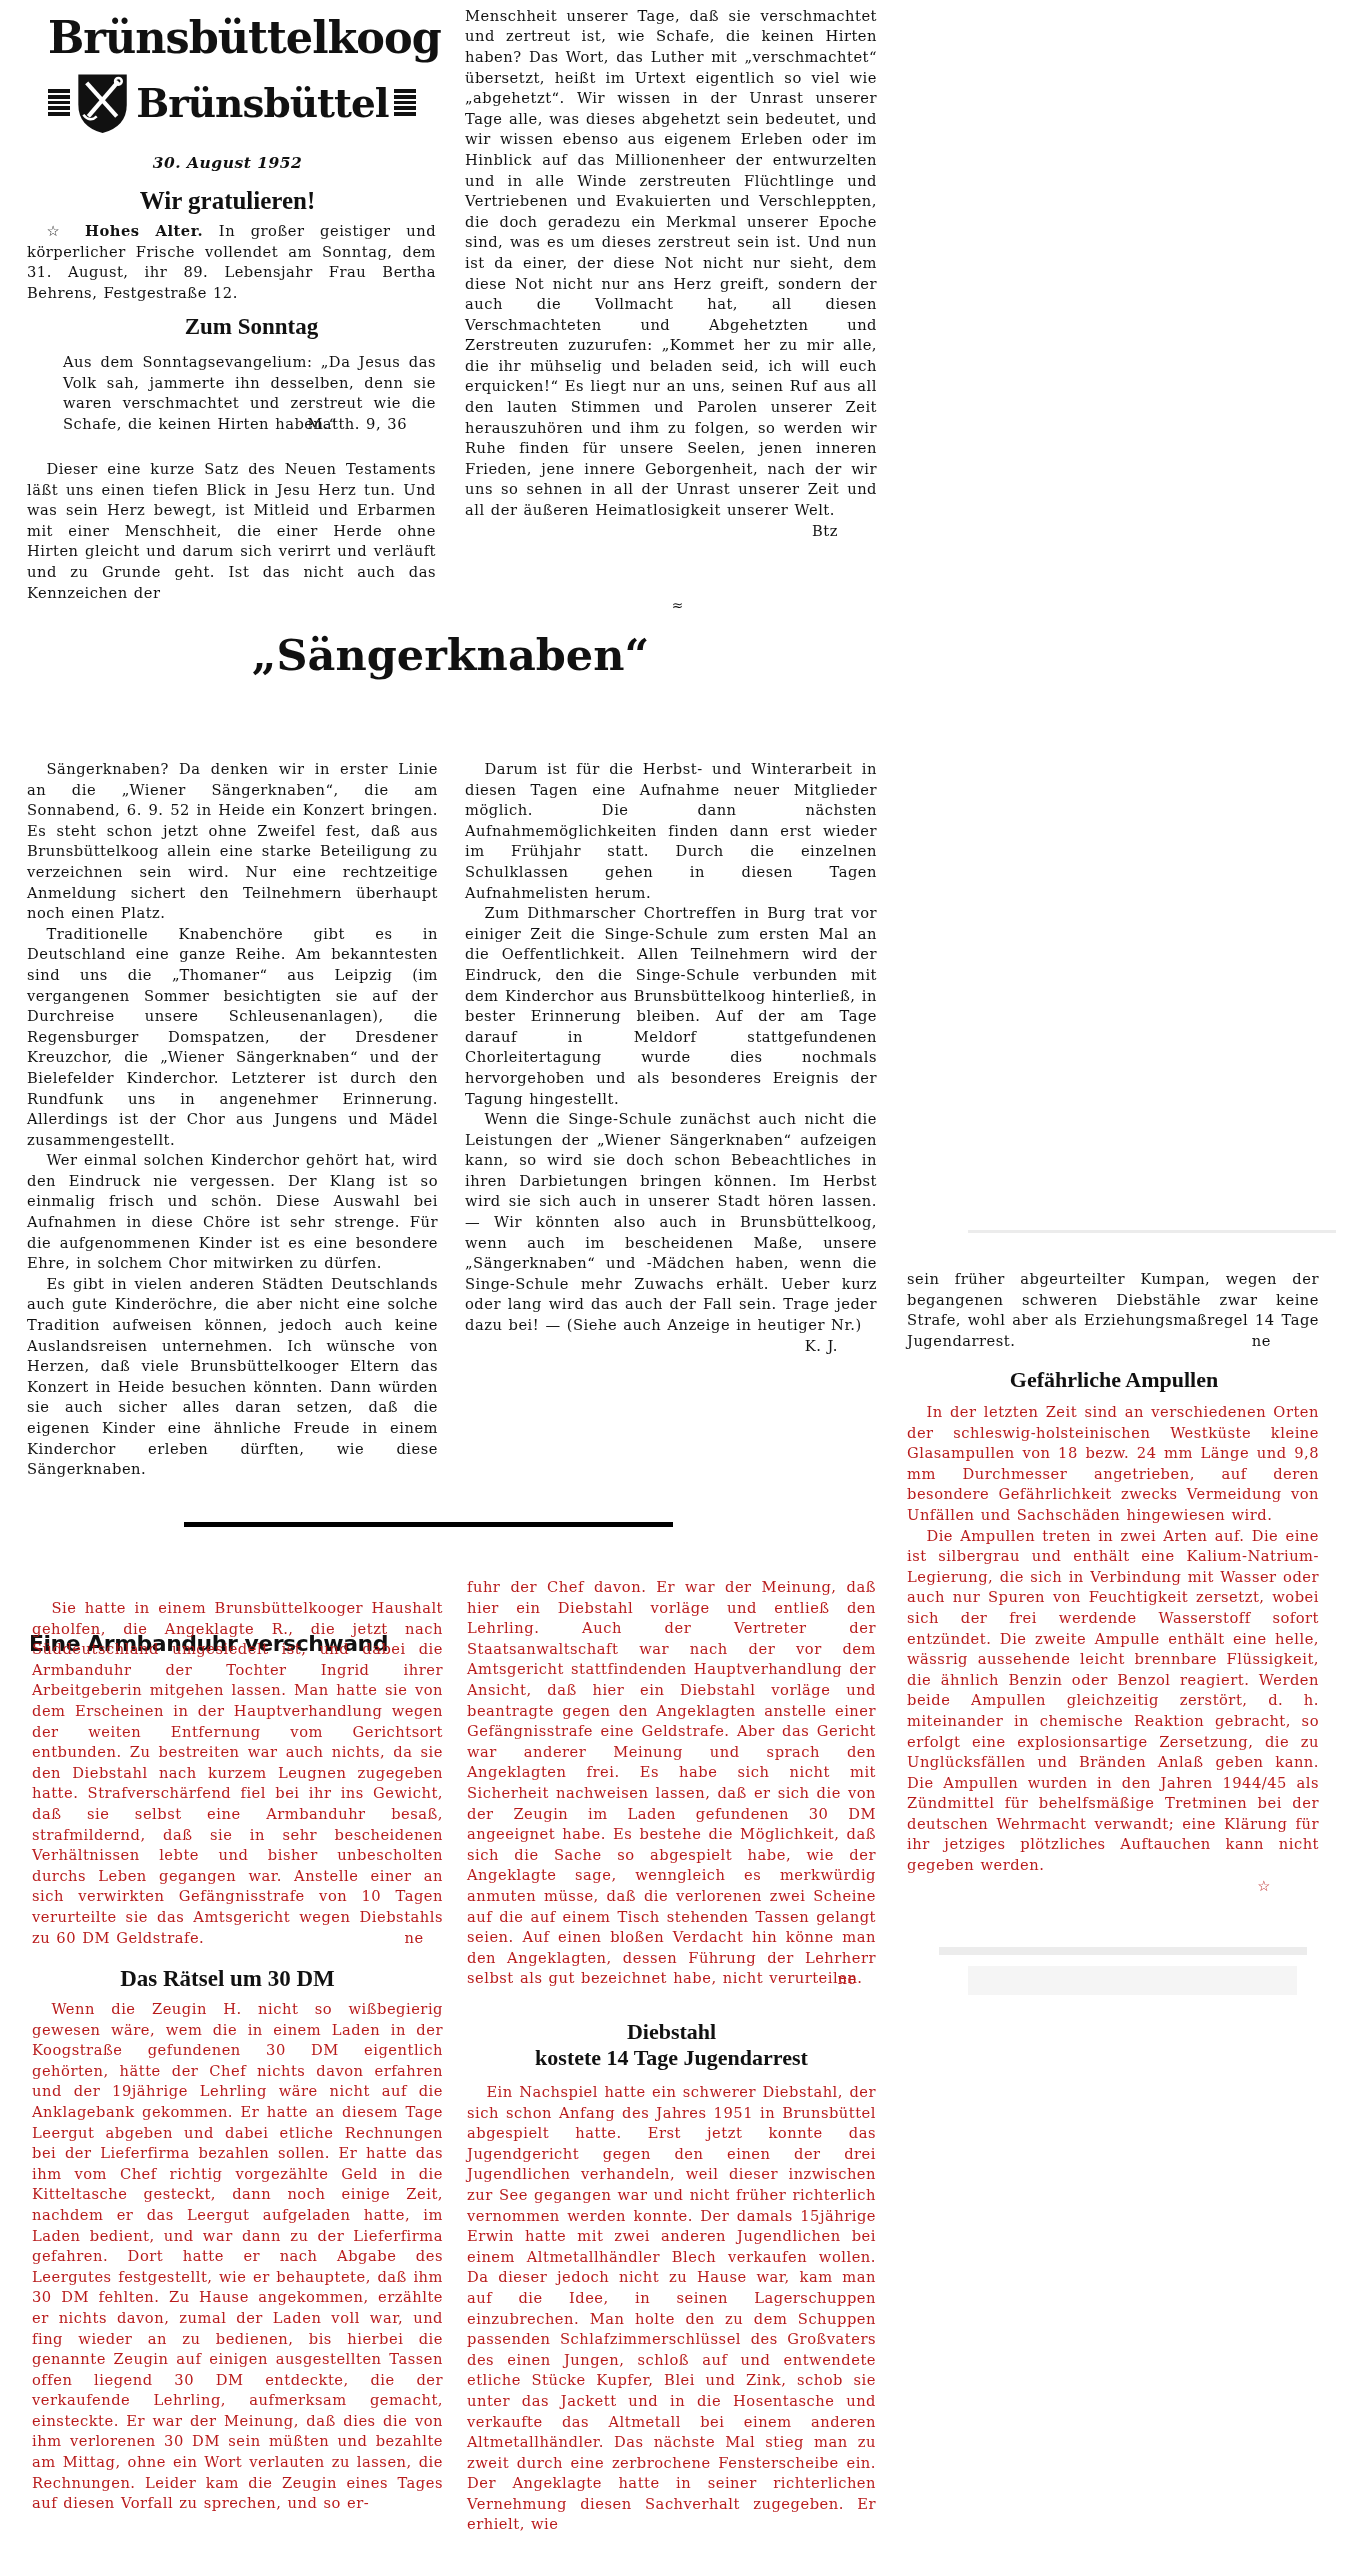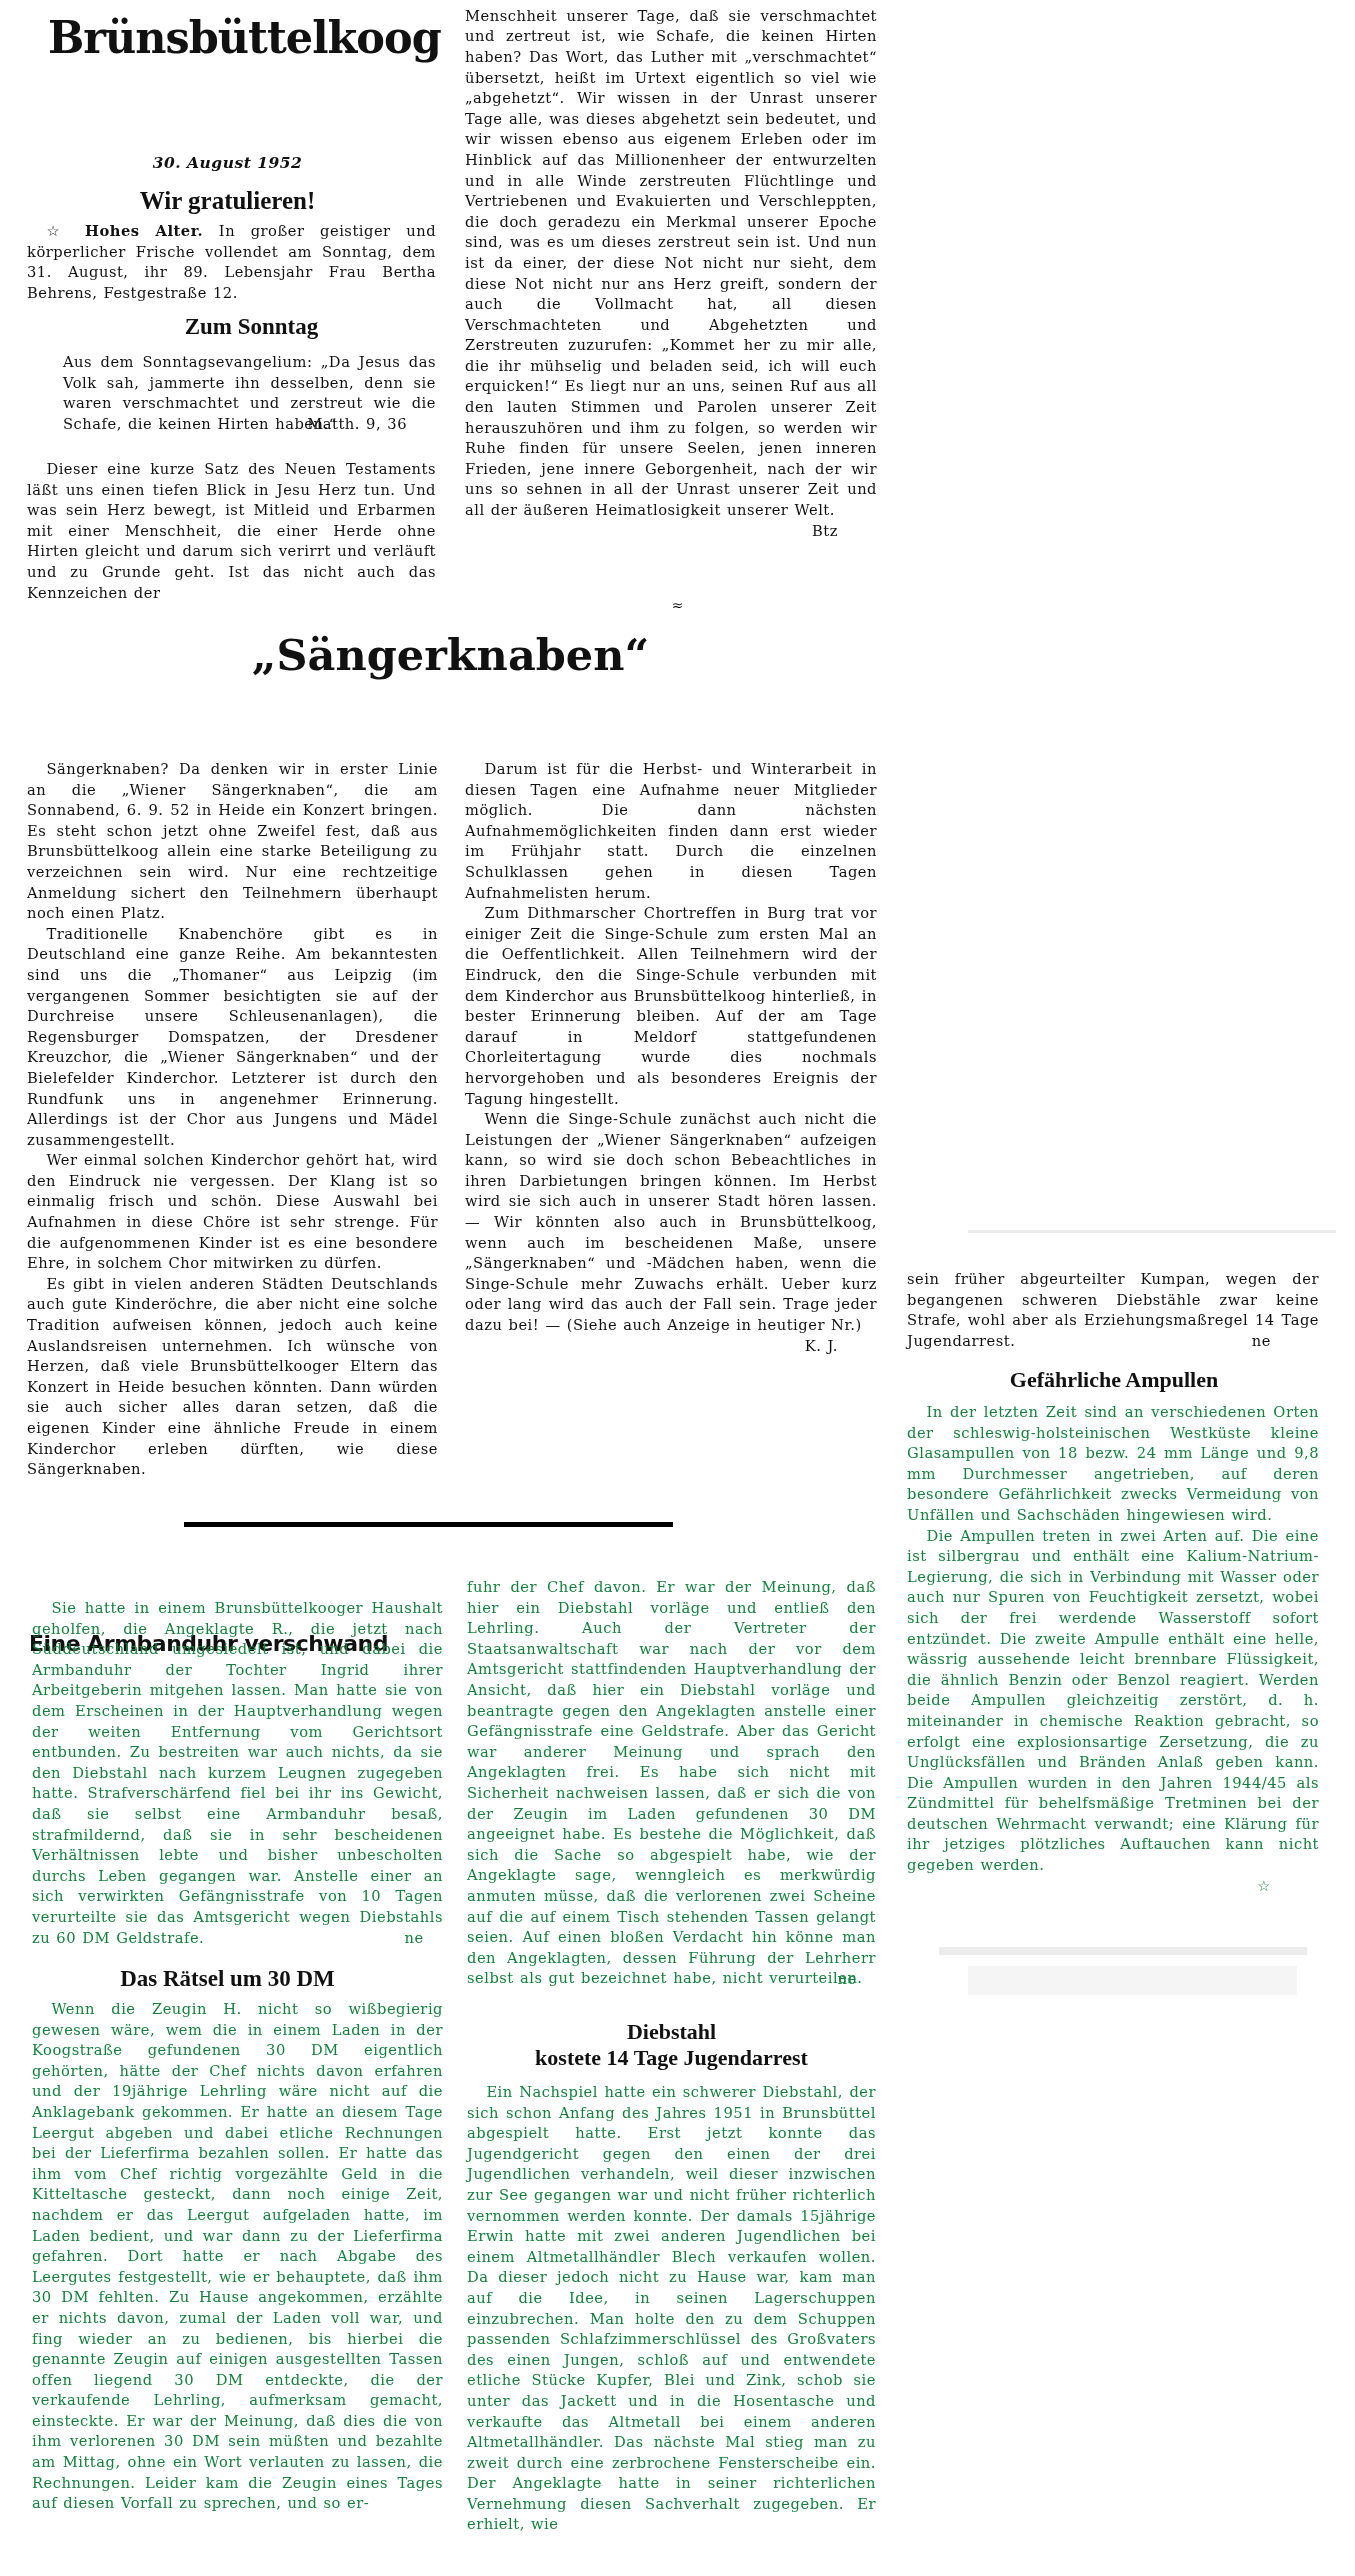--- a/index.html
+++ b/index.html
@@ -3,41 +3,53 @@
 <meta charset="utf-8">
 <style>
   html, body { margin: 0; padding: 0; background: #ffffff; }
   body { width: 1356px; height: 2576px; position: relative; overflow: hidden;
          font-family: "DejaVu Serif", "Liberation Serif", serif; color: #111; }
   .abs { position: absolute; }
   .col { position: absolute; font-size: 14.7px; line-height: 20.6px; text-align: justify;
          hyphens: manual; letter-spacing: 0.5px; word-spacing: 1px; }
   .col p { margin: 0; text-indent: 19.4px; }
   .col p.noindent { text-indent: 0; }
-  .gray { color: #15803d; }
+  .gray { color: #b91c1c; }
   .masthead { left: 48px; top: 9.7px; width: 368px; text-align: center; }
   .mast-line1 { font-family: "DejaVu Serif", serif; font-weight: 900; font-size: 43px;
                 letter-spacing: -1px; line-height: 54px; transform: scaleY(1.05); }
   .mast-line2 { display: flex; align-items: center; justify-content: center; gap: 5.8px; margin-top: 1.9px; }
   .mast-band { width: 25px; height: 27px; background: repeating-linear-gradient(to bottom, #111 0 3.9px, #fff 3.9px 5.8px); }
   .mast-word2 { font-family: "DejaVu Serif", serif; font-weight: 900; font-size: 39px; letter-spacing: -1px; }
   .shield { width: 64px; height: 74px; }
   .date { left: 0; top: 153px; width: 455px; text-align: center; font-weight: bold; font-size: 15.5px; letter-spacing: 0.5px; font-style: italic; }
   .h-sans { font-family: "DejaVu Sans", "Liberation Sans", sans-serif; font-weight: bold; }
   .head-center { text-align: center; font-family: Liberation Serif, serif; }
   .byline { text-align: right; padding-right: 39px; }
   .rule { position: absolute; background: #000; }
   .squiggle { font-family: "DejaVu Sans", sans-serif; font-size: 13.6px; text-align: center; }
   .faint { position: absolute; background: #ececec; }
 </style>
 </head>
 <body>
 
 <div class="abs masthead">
   <div class="mast-line1">Brünsbüttelkoog</div>
+  <div class="mast-line2">
+    <span class="mast-band"></span>
+    <svg class="shield" viewBox="0 0 66 76">
+      <path d="M4 4 H62 V40 Q62 66 33 74 Q4 66 4 40 Z" fill="#111"></path>
+      <path d="M14 14 L50 54" stroke="#fff" stroke-width="5"></path>
+      <path d="M52 12 L16 54" stroke="#fff" stroke-width="5"></path>
+      <circle cx="52" cy="12" r="4" fill="none" stroke="#fff" stroke-width="3"></circle>
+      <path d="M10 52 Q18 62 26 54" stroke="#fff" stroke-width="3" fill="none"></path>
+    </svg>
+    <span class="mast-word2">Brünsbüttel</span>
+    <span class="mast-band"></span>
+  </div>
 </div>
 <div class="abs date">30. August 1952</div>
 
 <div class="abs h-sans head-center" style="left:0;top:187px;width:455px;font-size:25px;">Wir gratulieren!</div>
 <div class="col" style="left:27px;top:221px;width:409px;">
   <p><span>☆</span> <b>Hohes Alter.</b> <span>In großer geistiger und körperlicher Frische vollendet am Sonntag, dem 31. August, ihr 89. Lebensjahr Frau Bertha Behrens, Festgestraße 12.</span></p>
 </div>
 
 <div class="abs h-sans head-center" style="left:0;top:314px;width:455px;font-size:23px;padding-left:24px;">Zum Sonntag</div>
 <div class="col" style="left:63px;top:352px;width:373px;">

